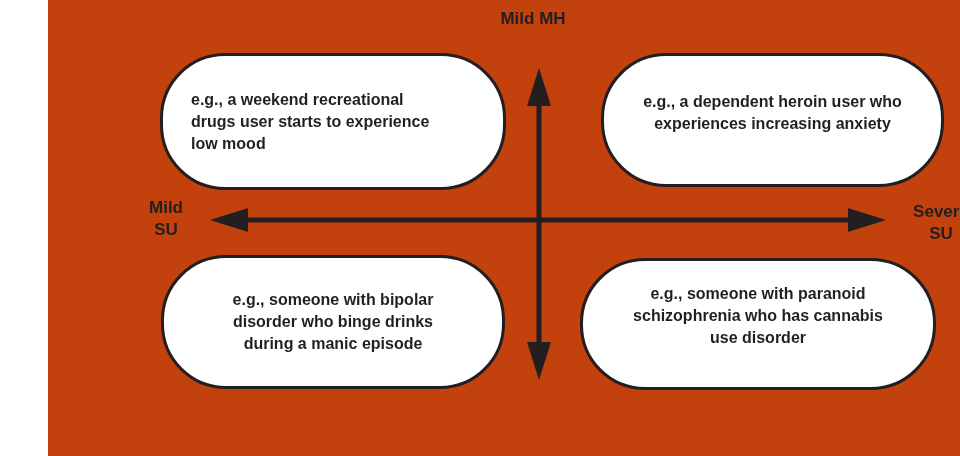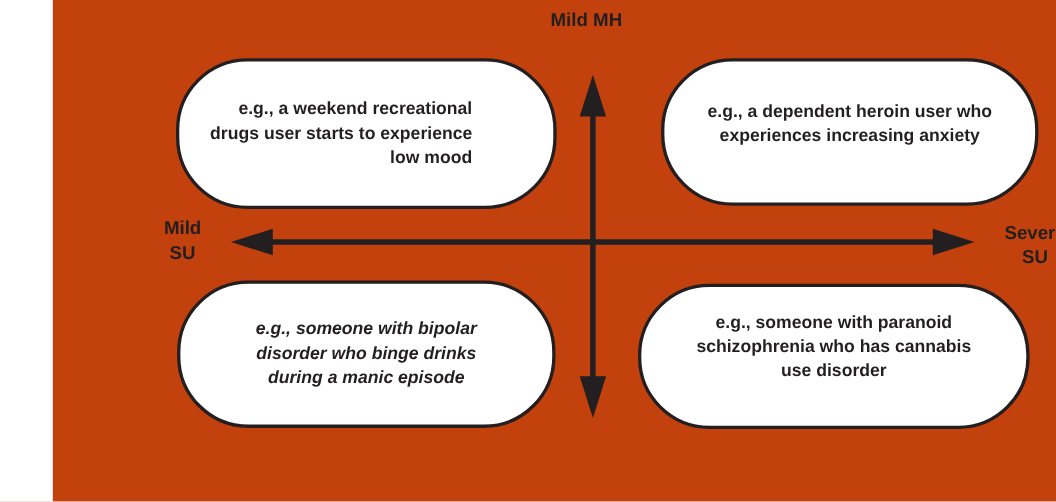--- a/index.html
+++ b/index.html
@@ -48,24 +48,24 @@
     background: #ffffff;
   }
   .qbox .qtext {
     font-weight: bold;
     font-size: 16px;
     line-height: 22px;
     white-space: pre-line;
     color: #231f20;
   }
   .qbox.tl { left: 112px; top: 53px;  width: 346px; height: 137px; justify-content: flex-start; }
-  .qbox.tl .qtext { text-align: right; padding-left: 28px; }
+  .qbox.tl .qtext { text-align: left; padding-left: 28px; }
   .qbox.tr { left: 553px; top: 53px;  width: 343px; height: 134px; }
   .qbox.tr .qtext { text-align: center; padding: 0 14px 14px 14px; }
-  .qbox.bl { left: 113px; top: 255px; width: 344px; height: 134px; font-style: italic; }
+  .qbox.bl { left: 113px; top: 255px; width: 344px; height: 134px; }
   .qbox.bl .qtext { text-align: center; padding: 0 12px; }
   .qbox.br { left: 532px; top: 258px; width: 356px; height: 132px; }
   .qbox.br .qtext { text-align: center; padding: 0 14px 16px 14px; }
 </style>
 </head>
 <body>
 
 <div class="stage">
 
   <svg class="axes-svg" viewBox="0 0 960 456" xmlns="http://www.w3.org/2000/svg" aria-hidden="true">

